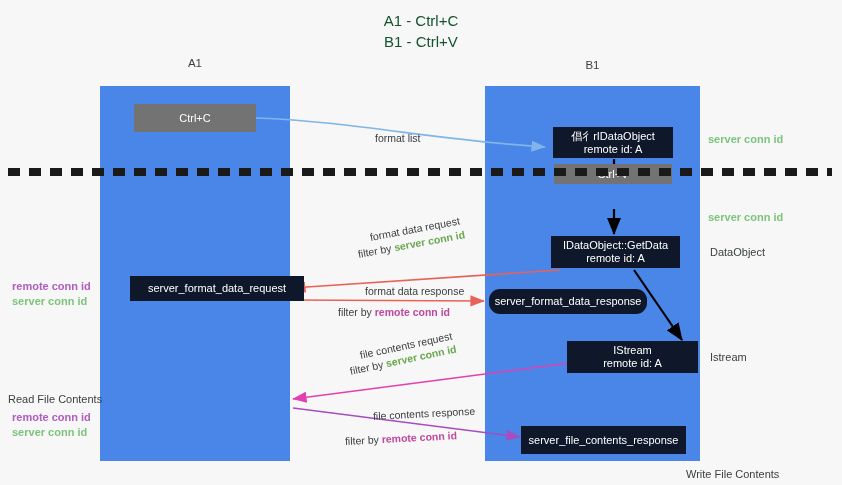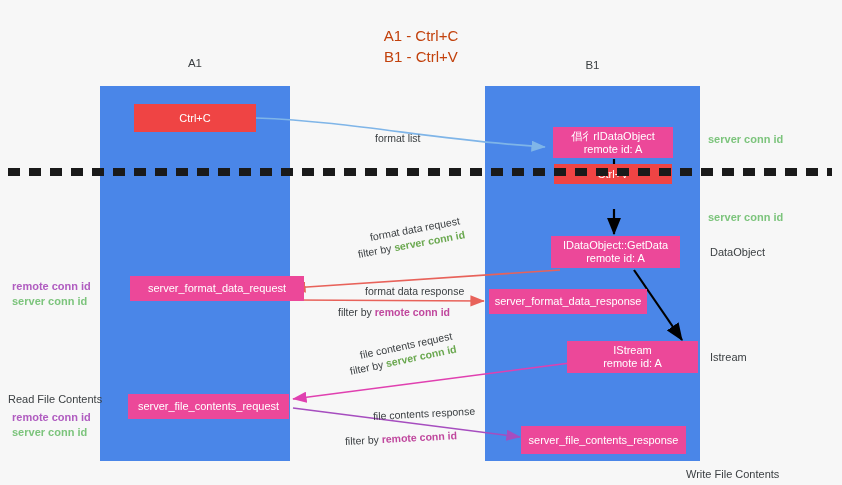--- a/index.html
+++ b/index.html
@@ -21,23 +21,22 @@
     width: 842px; height: 485px;
   }
   
   .title {
     position: absolute;
     left: 0; top: 10px;
     width: 842px;
     text-align: center;
     font-size: 15px;
     line-height: 21px;
-    color: #c2410c;
+    color: #14532d;
     white-space: pre;
-    margin-top: 15px;
   }
   
   .lane-head {
     position: absolute;
     text-align: center;
     font-size: 11.5px;
     line-height: 14px;
     color: #3c4043;
   }
   .lane-head .l1 { display: block; }
@@ -54,22 +53,22 @@
     display: flex;
     flex-direction: column;
     align-items: center;
     justify-content: center;
     color: #ffffff;
     font-size: 11px;
     line-height: 13px;
     text-align: center;
     z-index: 6;
   }
-  .box.orange { background: #ec4899; }
-  .box.green  { background: #ef4444; }
+  .box.orange { background: #0f172a; }
+  .box.green  { background: #737373; }
   .box span { display: block; white-space: nowrap; }
   
   .lbl {
     position: absolute;
     font-size: 10.5px;
     line-height: 14px;
     color: #3c4043;
     white-space: nowrap;
     z-index: 7;
   }
@@ -181,27 +180,24 @@
 
   <div class="box orange" style="left:567px; top:341px; width:131px; height:32px;">
     <span>IStream</span>
     <span>remote id: A</span>
   </div>
 
   <div class="box orange" style="left:130px; top:276px; width:174px; height:25px;">
     <span>server_format_data_request</span>
   </div>
 
-  <div class="box orange" style="left:489px; top:289px; width:158px; height:25px;">
+  <div class="box orange" style="left:489px; top:289px; width:158px; height:25px;border-radius:11px;">
     <span>server_format_data_response</span>
   </div>
 
-  <div class="box orange" style="left:128px; top:394px; width:161px; height:25px;">
-    <span>server_file_contents_request</span>
-  </div>
 
   <div class="box orange" style="left:521px; top:426px; width:165px; height:28px;text-align:right;">
     <span>server_file_contents_response</span>
   </div>
 
   <div class="lbl" style="left:375px; top:110px;margin-top:21px;">format list</div>
 
   <div class="lbl rot-a" style="left:370px; top:230px;">format data request</div>
   <div class="lbl rot-a" style="left:358px; top:247px;">
     <span>filter by </span><span class="gk">server conn id</span>

